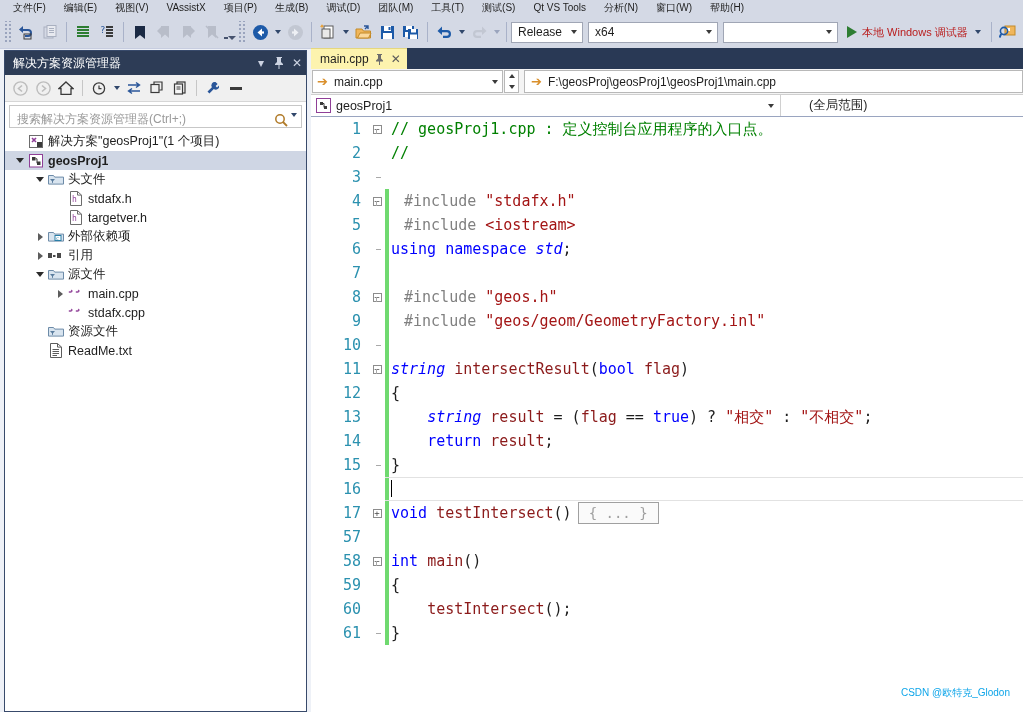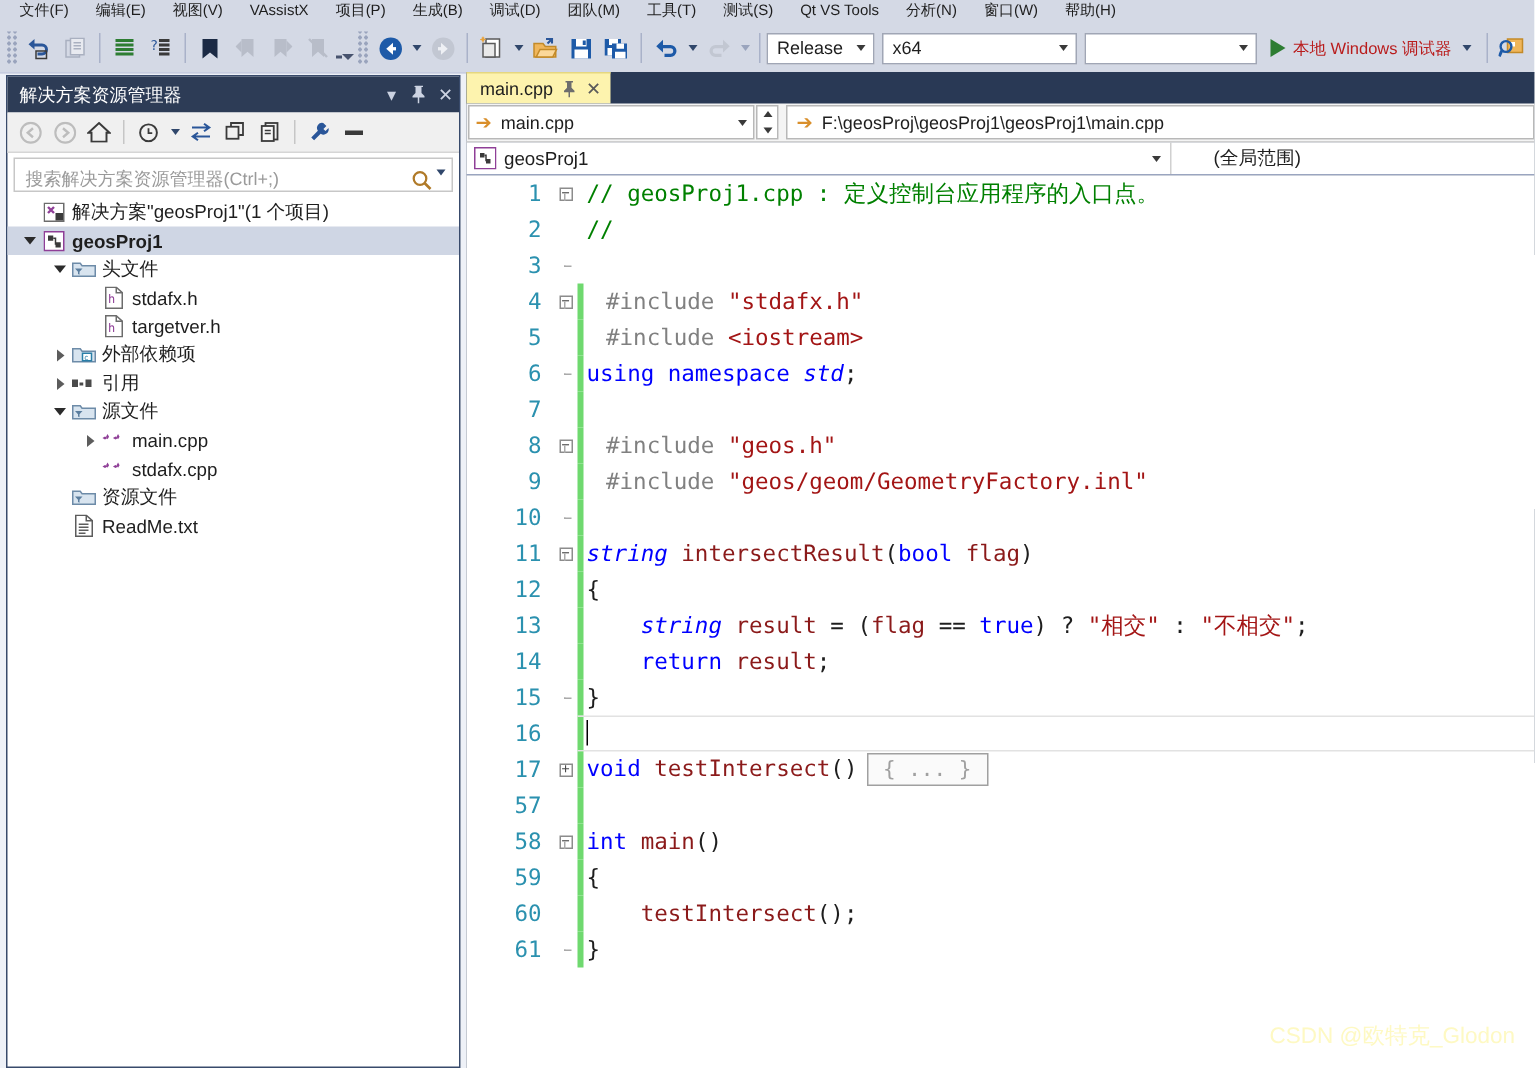--- a/index.html
+++ b/index.html
@@ -321,21 +321,21 @@
   }
   .collapsed-box {
     display:inline-block; border:1px solid #a0a0a0; background:#fafafa;
     color:#a0a0a0; padding: 0px 10px; margin-left: 6px;
     font-family:"DejaVu Sans Mono",monospace; font-size:14px;
     line-height: 20px; vertical-align: middle;
   }
 
   .watermark {
     position:absolute; right: 13px; bottom: 12px;
-    color:#fef9c3; font-size:15px;
+    color:#0ea5e9; font-size:10px;
     font-family:"Liberation Sans", sans-serif;
     user-select:none;
   }
 
   svg { display:block; }
 </style>
 </head>
 <body>
 
 <div id="app">

